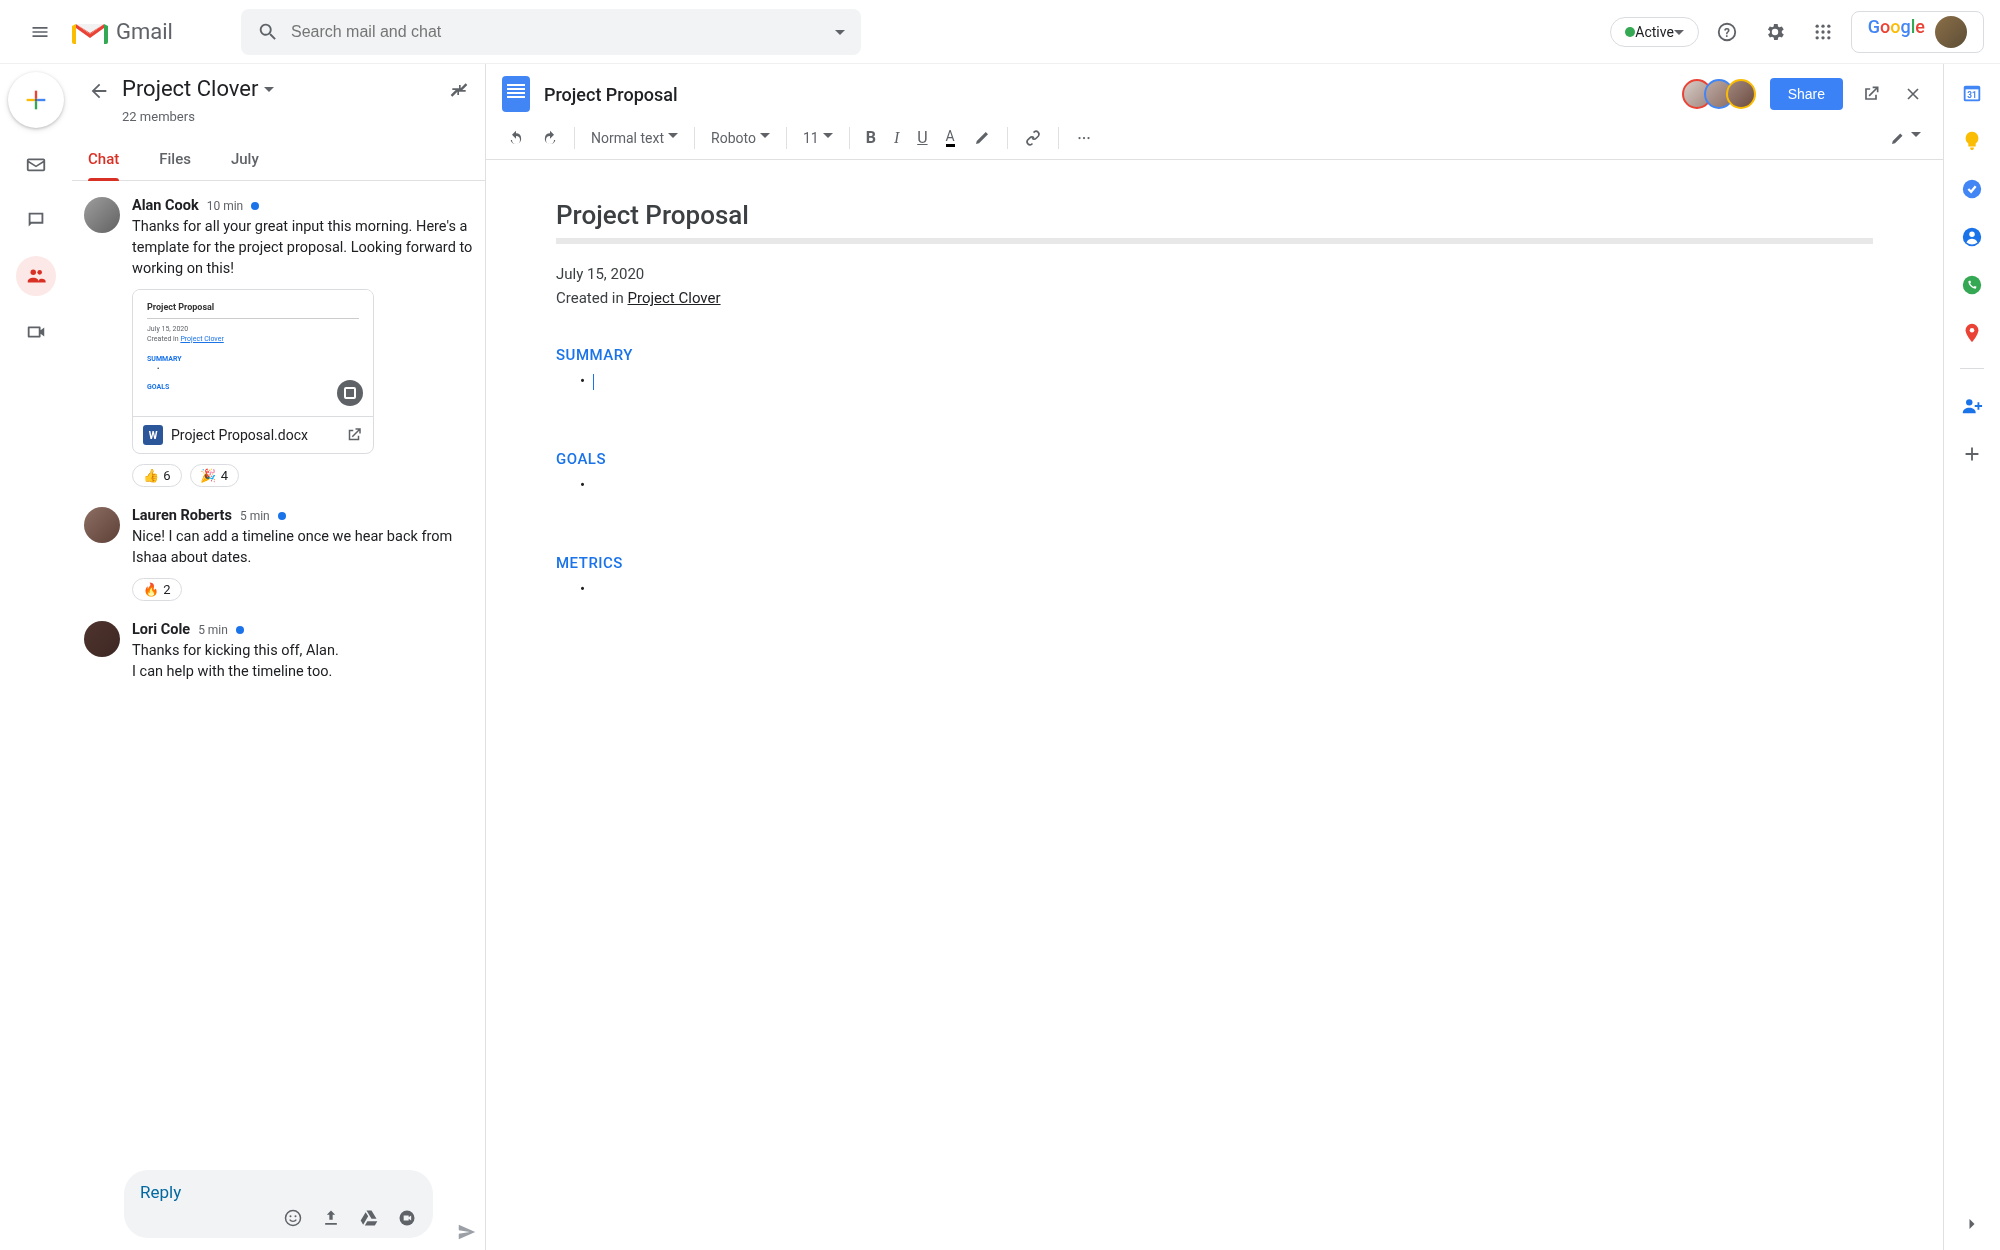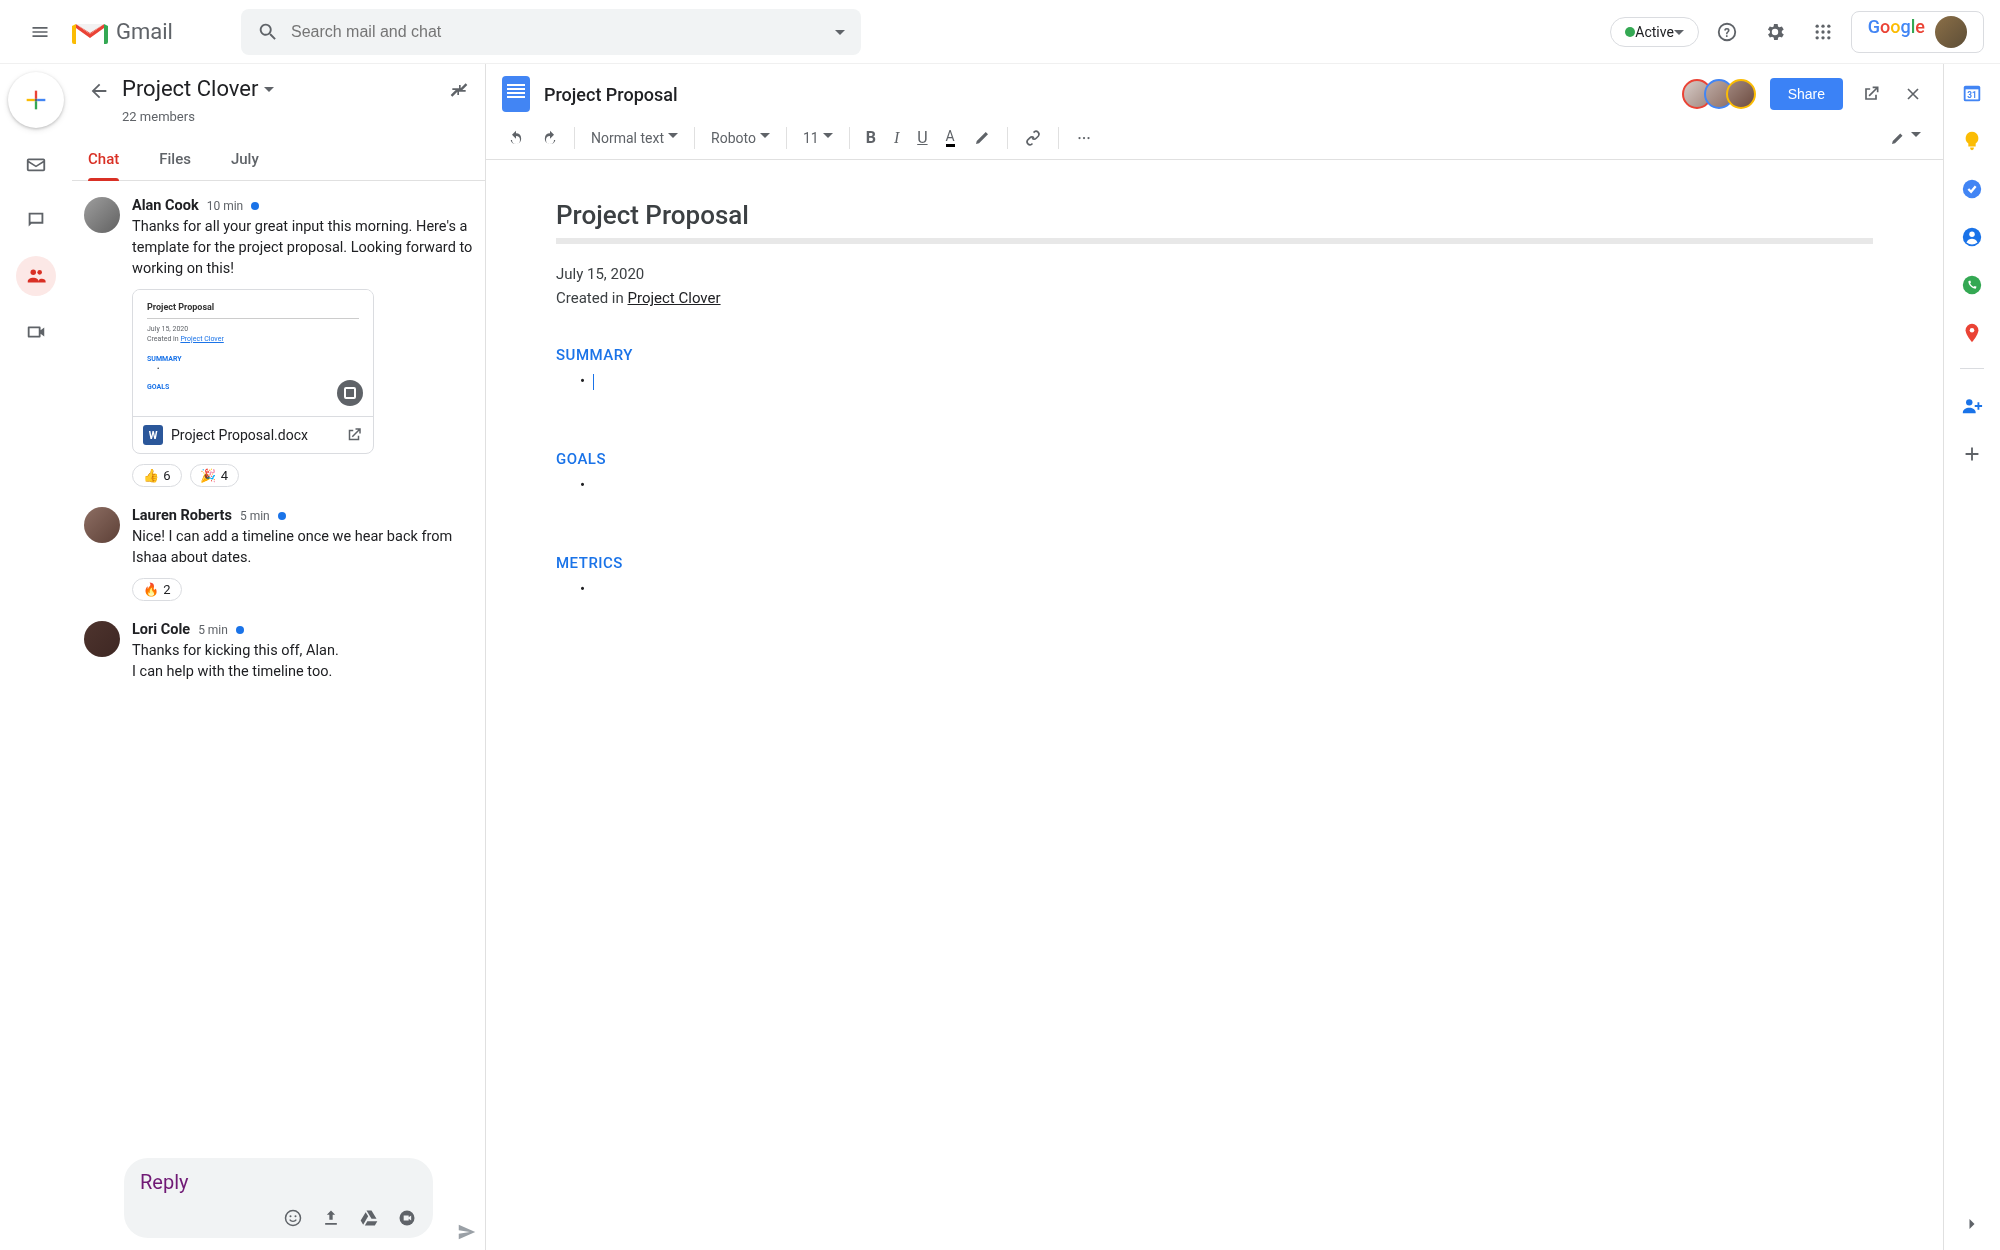--- a/index.html
+++ b/index.html
@@ -68,21 +68,21 @@
 .doc-type-badge-inner { width: 12px; height: 12px; border: 2px solid #fff; border-radius: 2px; }
 .doc-footer { display: flex; align-items: center; gap: 8px; padding: 8px 10px; border-top: 1px solid #dadce0; }
 .word-icon { width: 20px; height: 20px; background: #2b579a; border-radius: 3px; color: #fff; font-size: 10px; font-weight: 700; display: flex; align-items: center; justify-content: center; }
 .doc-name { flex: 1; font-size: 14px; }
 .open-ext { color: #5f6368; }
 
 .reactions { display: flex; gap: 8px; margin-top: 10px; }
 .reaction-pill { display: flex; align-items: center; gap: 4px; border: 1px solid #dadce0; border-radius: 14px; padding: 3px 10px; font-size: 13px; cursor: pointer; }
 
 .reply-box { margin: 0 12px 12px 52px; background: #f1f3f4; border-radius: 24px; padding: 12px 16px 10px; }
-.reply-input { font-size: 20px; color: #701a75; margin-bottom: 14px; }
+.reply-input { font-size: 17px; color: #0369a1; margin-bottom: 6px; }
 .reply-actions { display: flex; align-items: center; gap: 18px; }
 .reply-spacer { flex: 1; }
 .reply-icon { color: #5f6368; cursor: pointer; }
 .send-btn { width: 36px; height: 36px; display:flex; align-items:center; justify-content:center; color: #9aa0a6; cursor: pointer; margin-left: 4px; }
 
 
 .doc-panel { flex: 1; display: flex; flex-direction: column; border-right: 1px solid #e0e0e0; }
 .doc-header { display: flex; align-items: center; padding: 12px 16px 8px; gap: 14px; }
 .docs-icon { width: 28px; height: 36px; background: #4285f4; border-radius: 4px; position: relative; }
 .docs-icon::before { content:''; position:absolute; left:5px; top:8px; right:5px; height:2px; background:#fff; box-shadow: 0 4px 0 #fff, 0 8px 0 #fff, 0 12px 0 #fff; }

